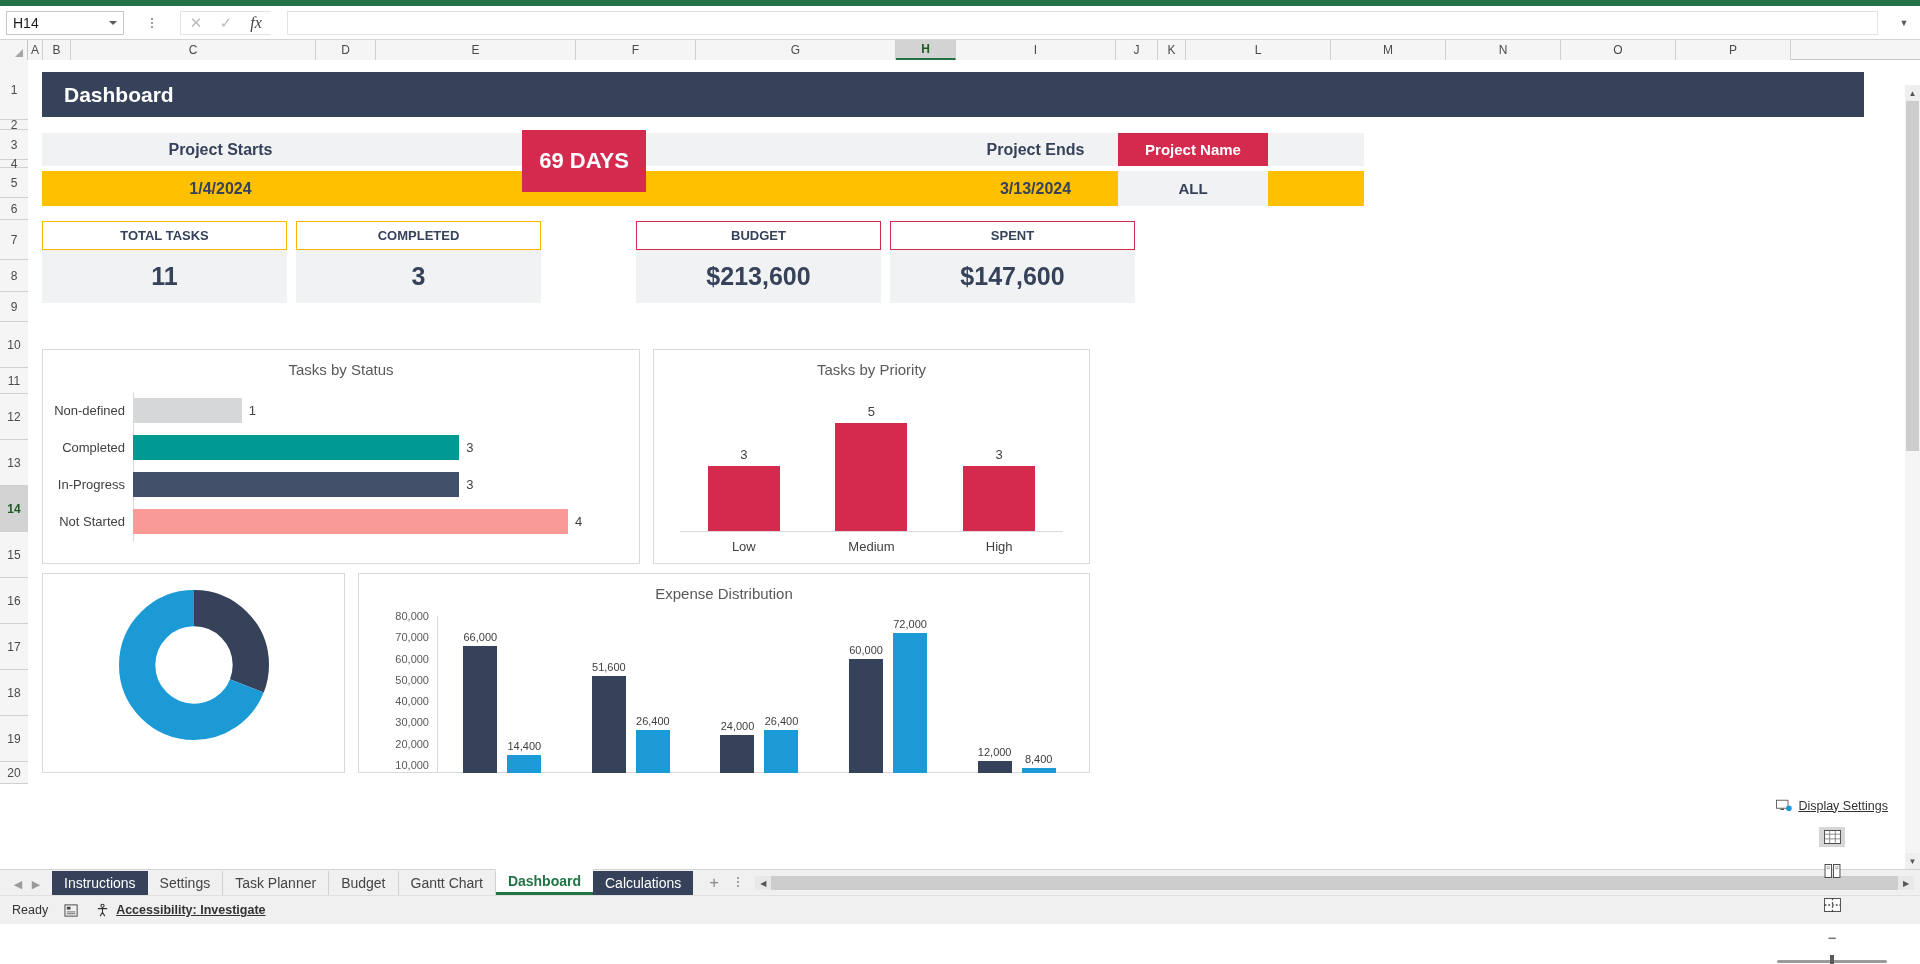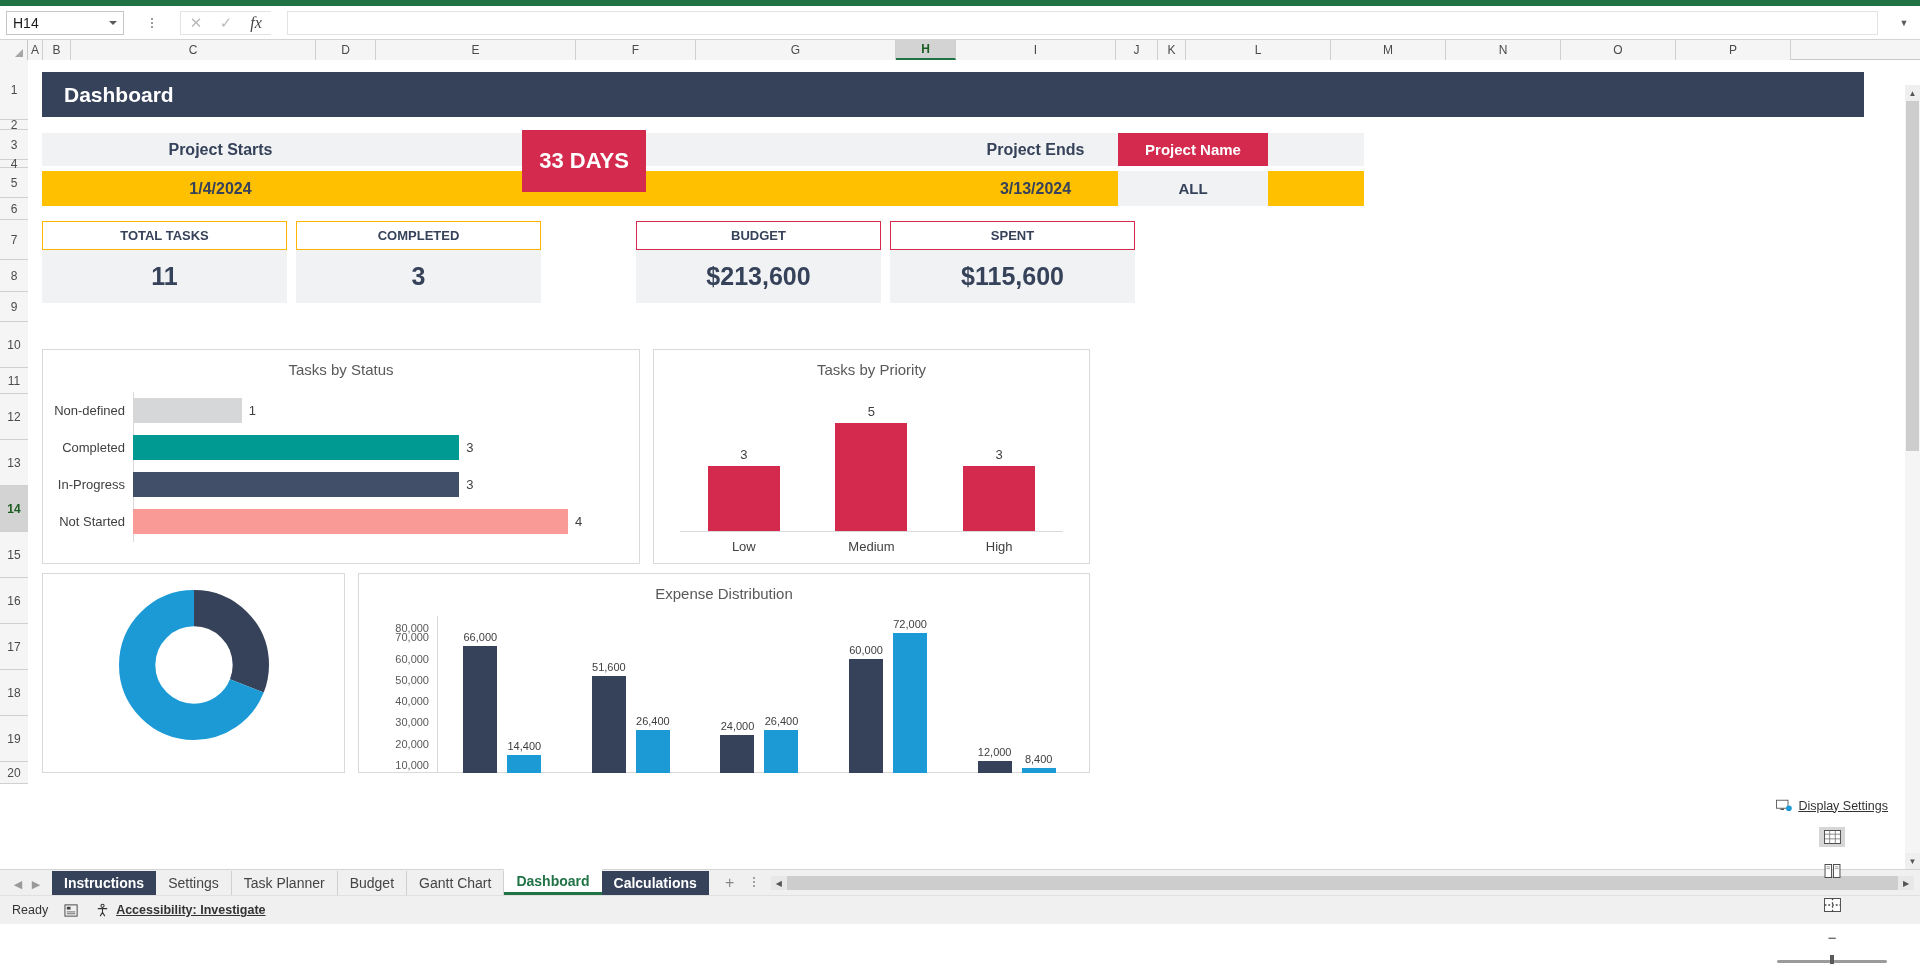--- a/index.html
+++ b/index.html
@@ -206,21 +206,21 @@
   .tabbar {
     position: absolute; left: 0; bottom: 29px; width: 1920px; height: 26px;
     background: #f0f0f0; display: flex; align-items: flex-end; border-top: 1px solid #d4d4d4;
   }
   .tab-nav { display: flex; align-items: center; gap: 2px; padding: 0 8px 4px 10px; }
   .tab-arrow { color: #9a9a9a; font-size: 11px; width: 16px; text-align: center; }
   .tab {
     height: 24px; padding: 0 12px; display: flex; align-items: center;
     font-size: 14px; color: #444; border-right: 1px solid #d0d0d0; background: transparent;
   }
-  .tab.dark { background: #36425a; color: #ffffff; font-weight: bold; border-right: none; }
+  .tab.dark { background: #36425a; color: #ffffff; font-weight: normal; border-right: none; }
   .tab.active {
     background: #ffffff; color: #217346; font-weight: bold;
     border-bottom: 3px solid #217346; border-right: none; height: 26px;
   }
   .tab-add {
     width: 26px; height: 24px; display: flex; align-items: center; justify-content: center;
     color: #888; font-size: 16px; margin-left: 8px;
   }
   .tab-vdots { display: flex; flex-direction: column; gap: 2px; margin: 0 10px 8px 10px; }
   .tab-vdots i { width: 2px; height: 2px; background: #888; border-radius: 50%; }
@@ -340,41 +340,41 @@
   <div class="sheet">
 
     <div class="dash-title">Dashboard</div>
 
     <div class="banner-head"></div>
     <div class="banner-bar"></div>
     <div class="lbl-start">Project Starts</div>
     <div class="val-start">1/4/2024</div>
     <div class="lbl-end">Project Ends</div>
     <div class="val-end">3/13/2024</div>
-    <div class="days-badge">33 DAYS</div>
+    <div class="days-badge">69 DAYS</div>
 
     <div class="pn-head">Project Name</div>
     <div class="pn-val">ALL</div>
 
     <div id="kpi-host">
         <div class="kpi amber" style="left: 14px; top: 160px; width: 245px;">
           <div class="kpi-head">TOTAL TASKS</div>
           <div class="kpi-body">11</div>
         </div>
         <div class="kpi amber" style="left: 268px; top: 160px; width: 245px;">
           <div class="kpi-head">COMPLETED</div>
           <div class="kpi-body">3</div>
         </div>
         <div class="kpi crimson" style="left: 608px; top: 160px; width: 245px;">
           <div class="kpi-head">BUDGET</div>
           <div class="kpi-body">$213,600</div>
         </div>
         <div class="kpi crimson" style="left: 862px; top: 160px; width: 245px;">
           <div class="kpi-head">SPENT</div>
-          <div class="kpi-body">$115,600</div>
+          <div class="kpi-body">$147,600</div>
         </div>
       </div>
 
     <div class="panel" style="left:14px; top:288px; width:598px; height:215px;">
       <div class="panel-title">Tasks by Status</div>
       <div class="hbar-area" id="hbar-host">
           <div class="hbar-axis"></div>
           <div class="hbar-row">
             <div class="hbar-label">Non-defined</div>
             <div class="hbar-track">
@@ -438,21 +438,21 @@
           <circle cx="95" cy="95" r="72" fill="none" stroke="#36425a" stroke-width="46" stroke-dasharray="140 313" transform="rotate(-90 95 95)"></circle>
           <circle cx="95" cy="95" r="72" fill="none" stroke="#1b9ad6" stroke-width="46" stroke-dasharray="313 140" stroke-dashoffset="-140" transform="rotate(-90 95 95)"></circle>
         </svg>
       </div>
     </div>
 
     <div class="panel" style="left:330px; top:512px; width:732px; height:200px;">
       <div class="panel-title">Expense Distribution</div>
       <div class="exp-area">
         <div class="exp-yaxis" id="exp-yaxis">
-            <div class="exp-ytick" style="top: 12px;">80,000</div>
+            <div class="exp-ytick" style="top: 0px;">80,000</div>
             <div class="exp-ytick" style="top: 21.25px;">70,000</div>
             <div class="exp-ytick" style="top: 42.5px;">60,000</div>
             <div class="exp-ytick" style="top: 63.75px;">50,000</div>
             <div class="exp-ytick" style="top: 85px;">40,000</div>
             <div class="exp-ytick" style="top: 106.25px;">30,000</div>
             <div class="exp-ytick" style="top: 127.5px;">20,000</div>
             <div class="exp-ytick" style="top: 148.75px;">10,000</div>
           </div>
         <div class="exp-plot" id="exp-plot">
             <div class="exp-group">

